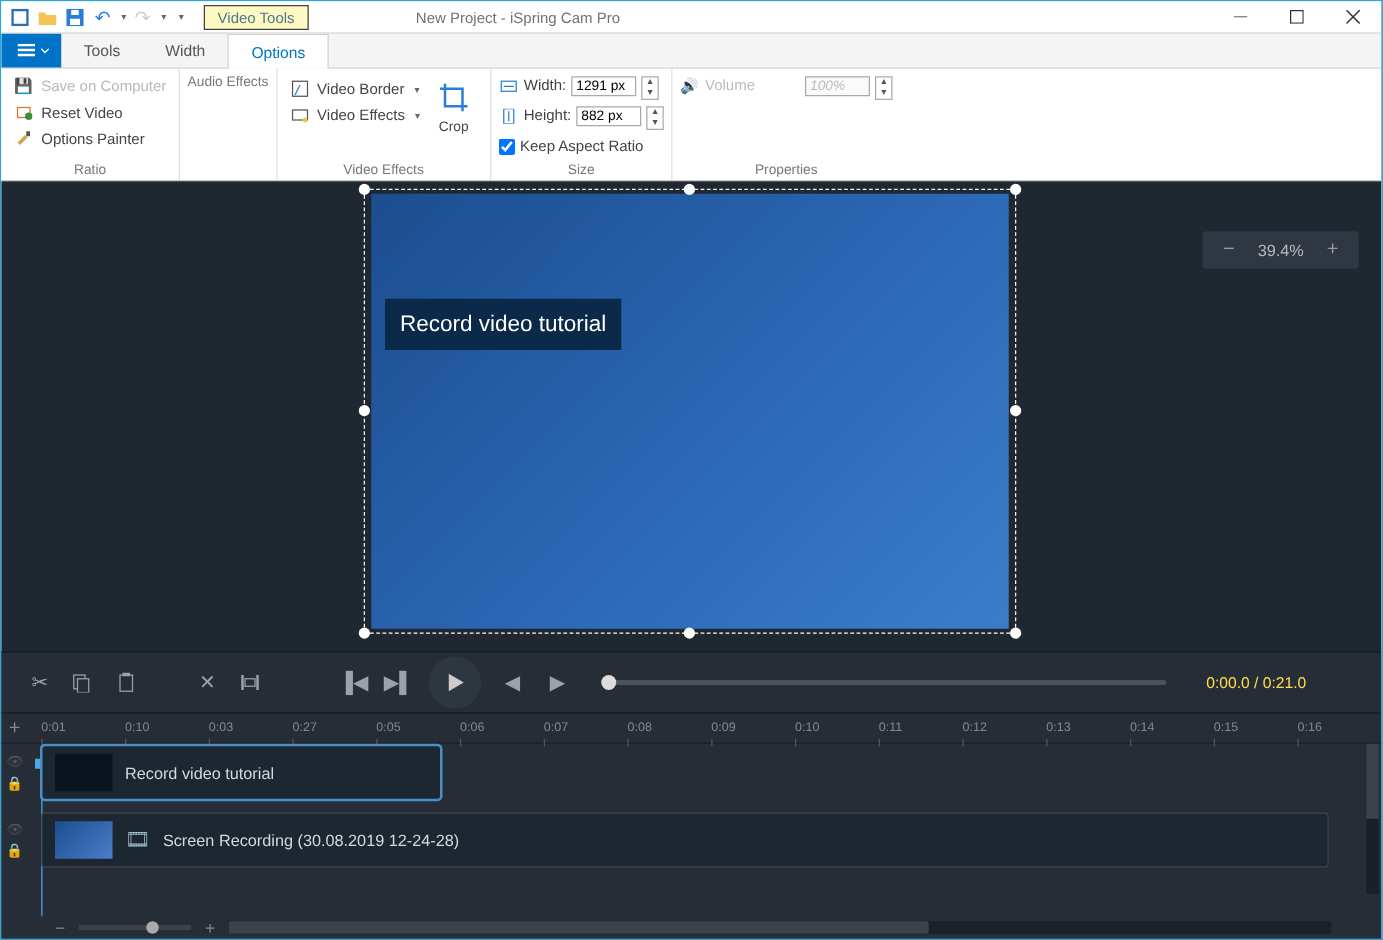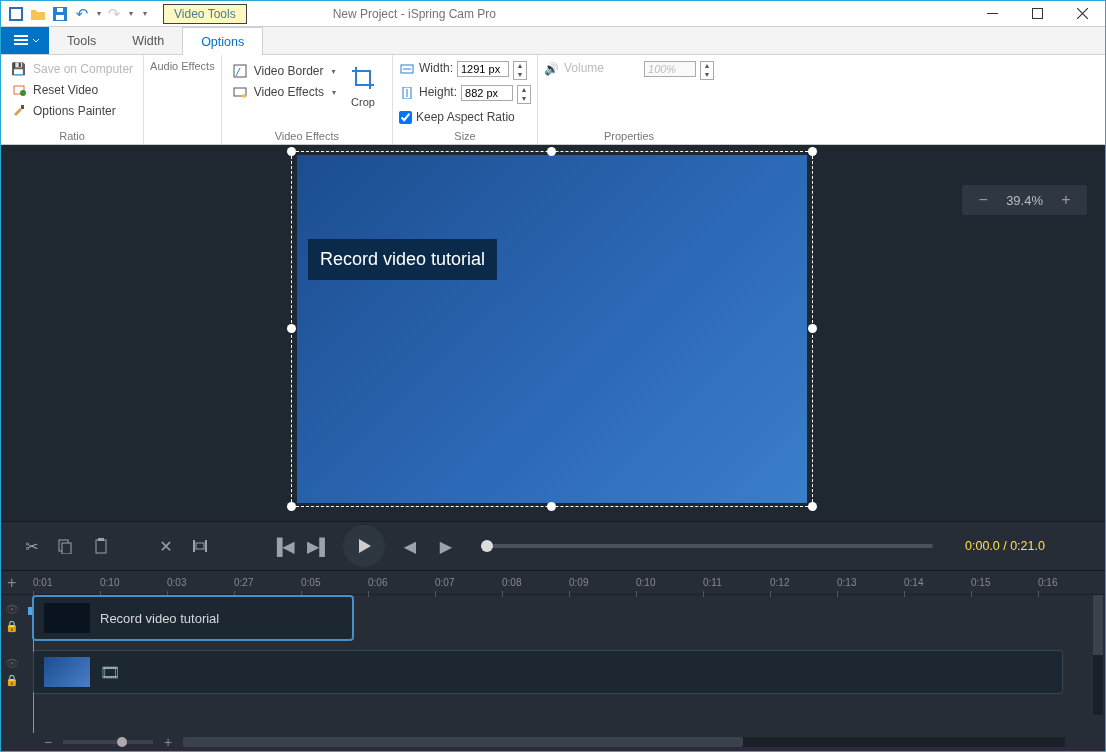--- a/index.html
+++ b/index.html
@@ -380,20 +380,21 @@
         </div>
       </div>
       <div class="track">
         <div class="track-icons">
             <span>👁</span>
             <span>🔒</span>
           </div>
         <div class="clip" style="width:1030px">
           <div class="clip-thumb vid"></div>
           <span class="clip-ticon">🎞</span>
+          <span>Screen Recording (30.08.2019 12-24-28)</span>
         </div>
       </div>
       <div class="vscroll">
           <div class="vscroll-thumb"></div>
         </div>
     </div>
     <div class="hzoom">
       <div class="hzoom-btn">−</div>
       <div class="hzoom-track">
           <div class="hzoom-dot"></div>

